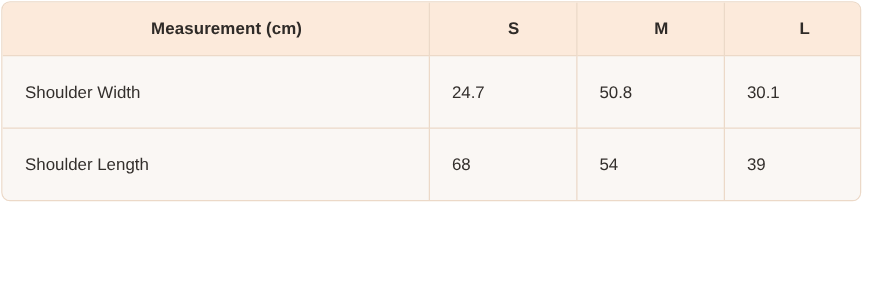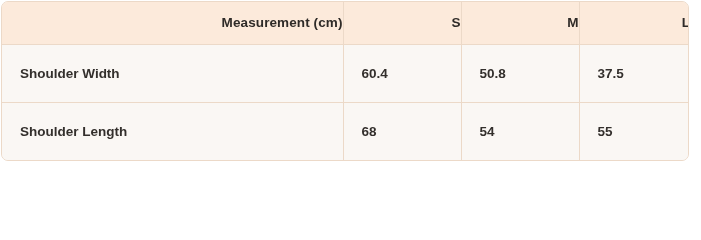--- a/index.html
+++ b/index.html
@@ -38,38 +38,38 @@
 
   thead tr.header-row {
     background: #fceadb;
     height: 42px;
   }
   thead th {
     background: #fceadb;
     color: #2f2b28;
     font-size: 13.5px;
     font-weight: bold;
-    text-align: right;
+    text-align: center;
     padding: 0 0 0 18px;
     margin: 0;
     border-right: 1px solid #ecd9c8;
     border-bottom: 1px solid #ecd9c8;
     white-space: nowrap;
     letter-spacing: 0.1px;
   }
   thead th.last-col { border-right: none; }
 
   tbody tr.body-row {
     height: 39px;
     background: #faf7f4;
   }
   tbody td {
     color: #332f2c;
     font-size: 13.5px;
-    font-weight: bold;
+    font-weight: normal;
     text-align: left;
     padding: 0 0 0 18px;
     margin: 0;
     border-right: 1px solid #ecd9c8;
     border-bottom: 1px solid #ecd9c8;
     white-space: nowrap;
   }
   tbody td.last-col { border-right: none; }
   tbody tr.body-row.last-row td { border-bottom: none; }
   tbody td.measure-label { }
@@ -90,25 +90,25 @@
       <tr class="header-row">
         <th>Measurement (cm)</th>
         <th>S</th>
         <th>M</th>
         <th class="last-col">L</th>
       </tr>
     </thead>
     <tbody>
       <tr class="body-row">
         <td class="measure-label">Shoulder Width</td>
-        <td class="value-cell">60.4</td>
+        <td class="value-cell">24.7</td>
         <td class="value-cell">50.8</td>
-        <td class="value-cell last-col">37.5</td>
+        <td class="value-cell last-col">30.1</td>
       </tr>
       <tr class="body-row last-row">
         <td class="measure-label">Shoulder Length</td>
         <td class="value-cell">68</td>
         <td class="value-cell">54</td>
-        <td class="value-cell last-col">55</td>
+        <td class="value-cell last-col">39</td>
       </tr>
     </tbody>
   </table>
 </div>
 
 </body></html>

